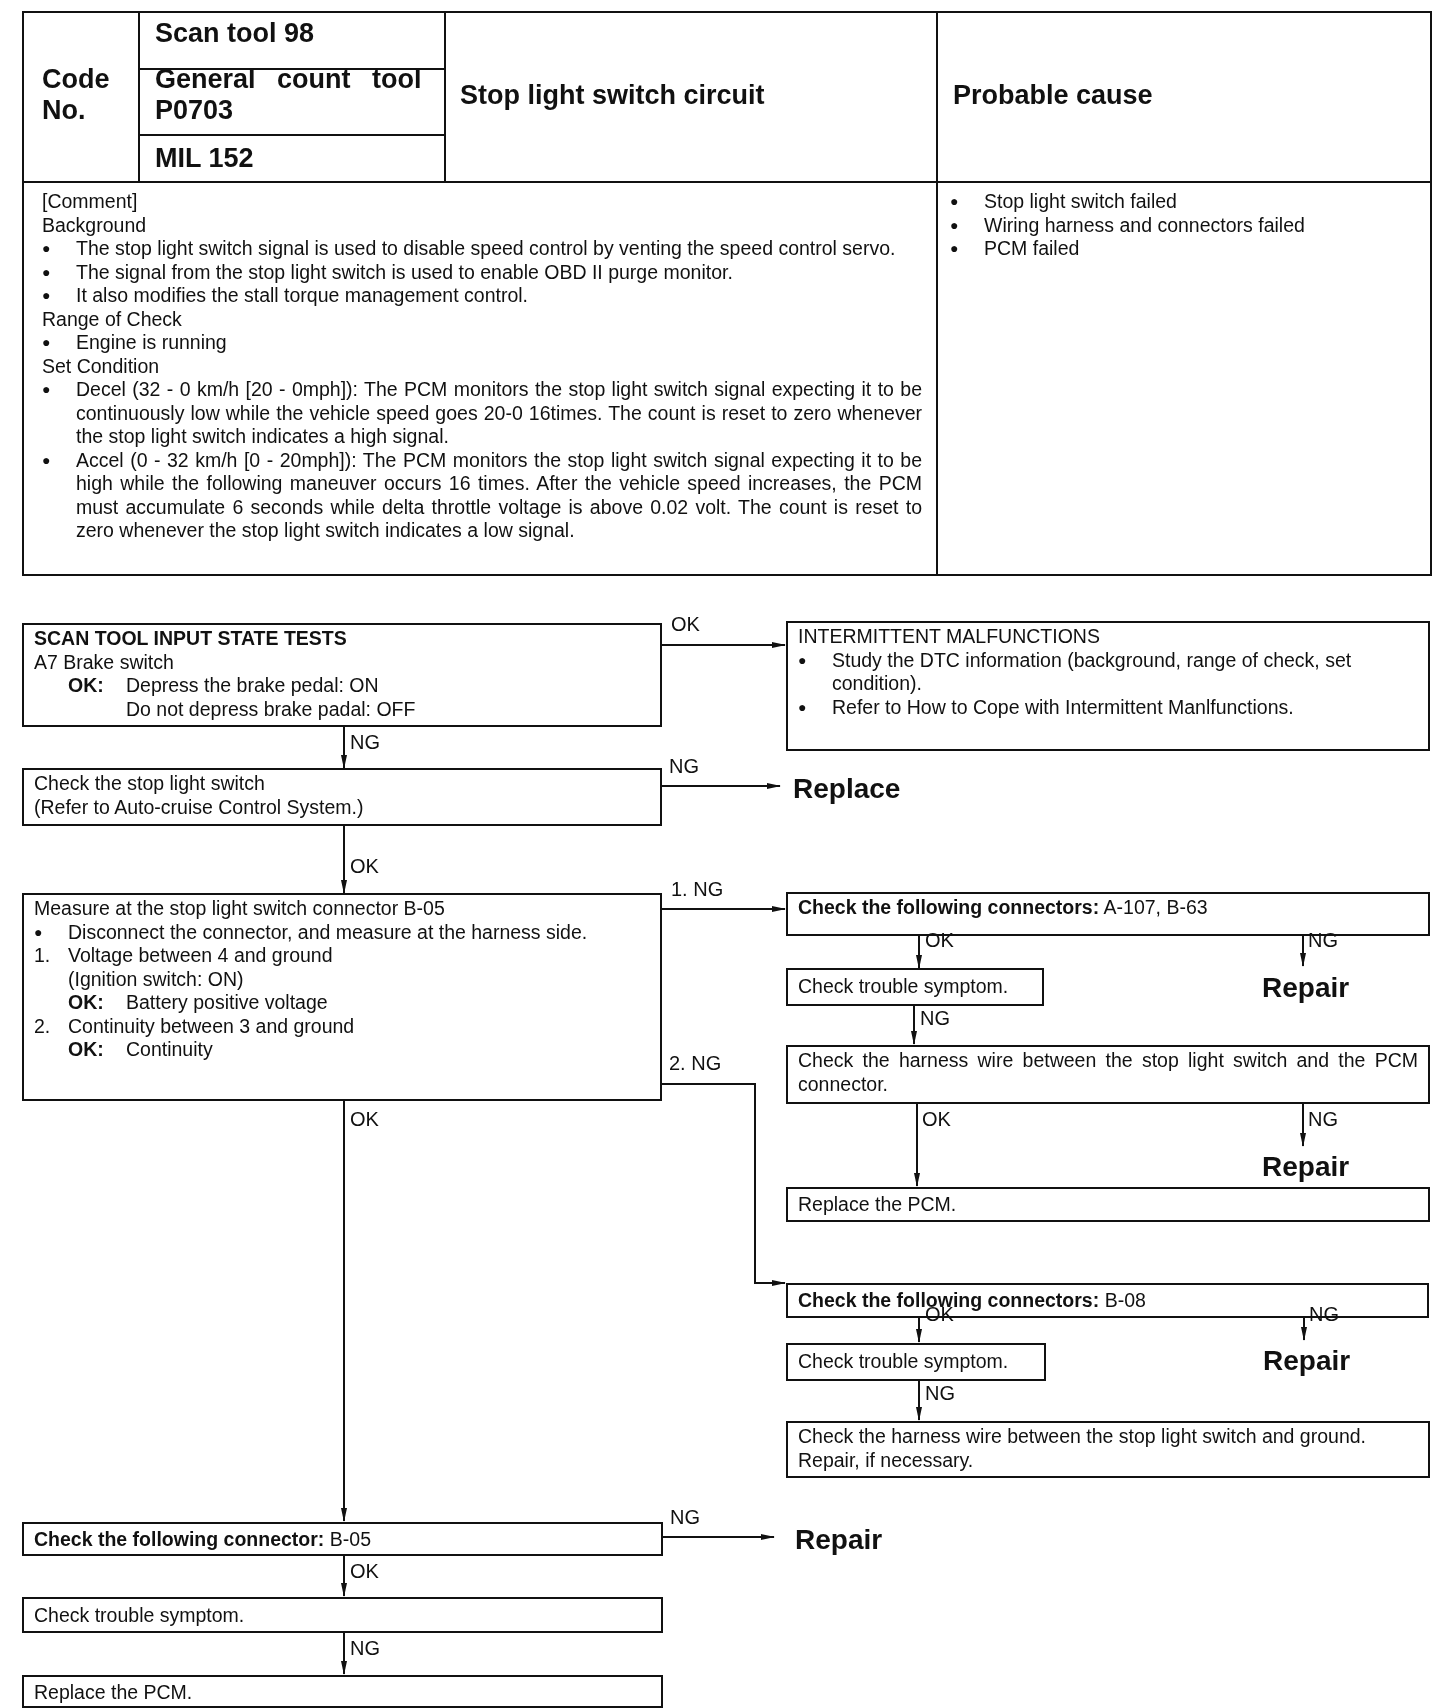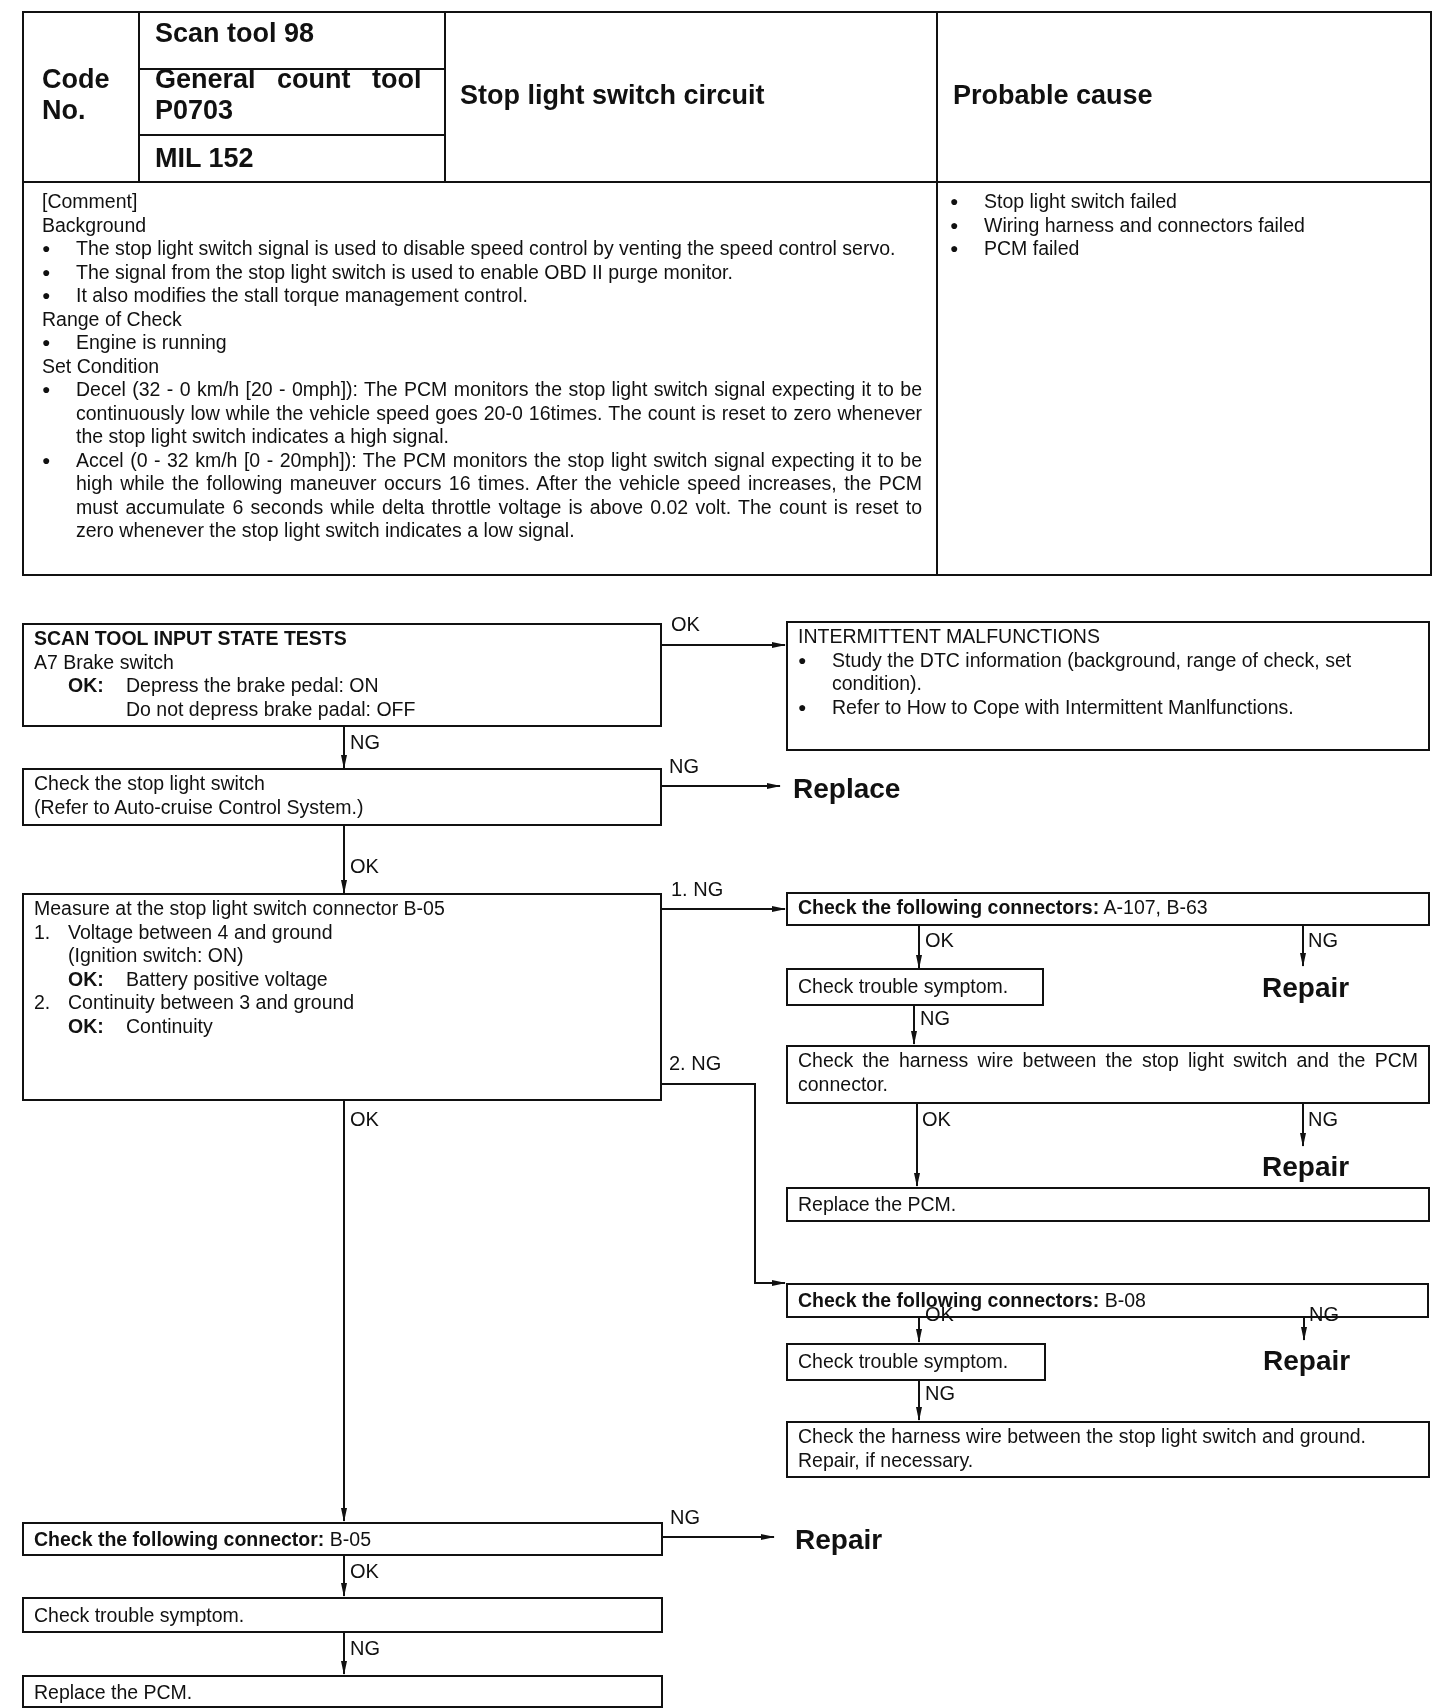--- a/index.html
+++ b/index.html
@@ -123,28 +123,29 @@
   <div class="bul">Refer to How to Cope with Intermittent Manlfunctions.</div>
 </div>
 
 <div class="box" style="left:22px;top:768px;width:640px;height:58px;">
   <div>Check the stop light switch</div>
   <div>(Refer to Auto-cruise Control System.)</div>
 </div>
 
 <div class="box" style="left:22px;top:893px;width:640px;height:208px;">
   <div>Measure at the stop light switch connector B-05</div>
+  <div class="bul">Disconnect the connector, and measure at the harness side.</div>
   <div style="position:relative;padding-left:34px;"><span style="position:absolute;left:0;">1.</span><span>Voltage between 4 and ground</span></div>
   <div class="ind">(Ignition switch: ON)</div>
   <div class="ind"><span class="okk">OK:</span><span>Battery positive voltage</span></div>
   <div style="position:relative;padding-left:34px;"><span style="position:absolute;left:0;">2.</span><span>Continuity between 3 and ground</span></div>
   <div class="ind"><span class="okk">OK:</span><span>Continuity</span></div>
 </div>
 
-<div class="box" style="left:786px;top:892px;width:644px;height:34px;">
+<div class="box" style="left:786px;top:892px;width:644px;height:44px;">
   <span class="bold">Check the following connectors:</span>
   <span>A-107, B-63</span>
 </div>
 
 <div class="box" style="left:786px;top:968px;width:258px;height:38px;padding-top:5px;">
   <span>Check trouble symptom.</span>
 </div>
 
 <div class="box" style="left:786px;top:1045px;width:644px;height:59px;">
   <span style="text-align:justify;display:block;">Check the harness wire between the stop light switch and the PCM connector.</span>

